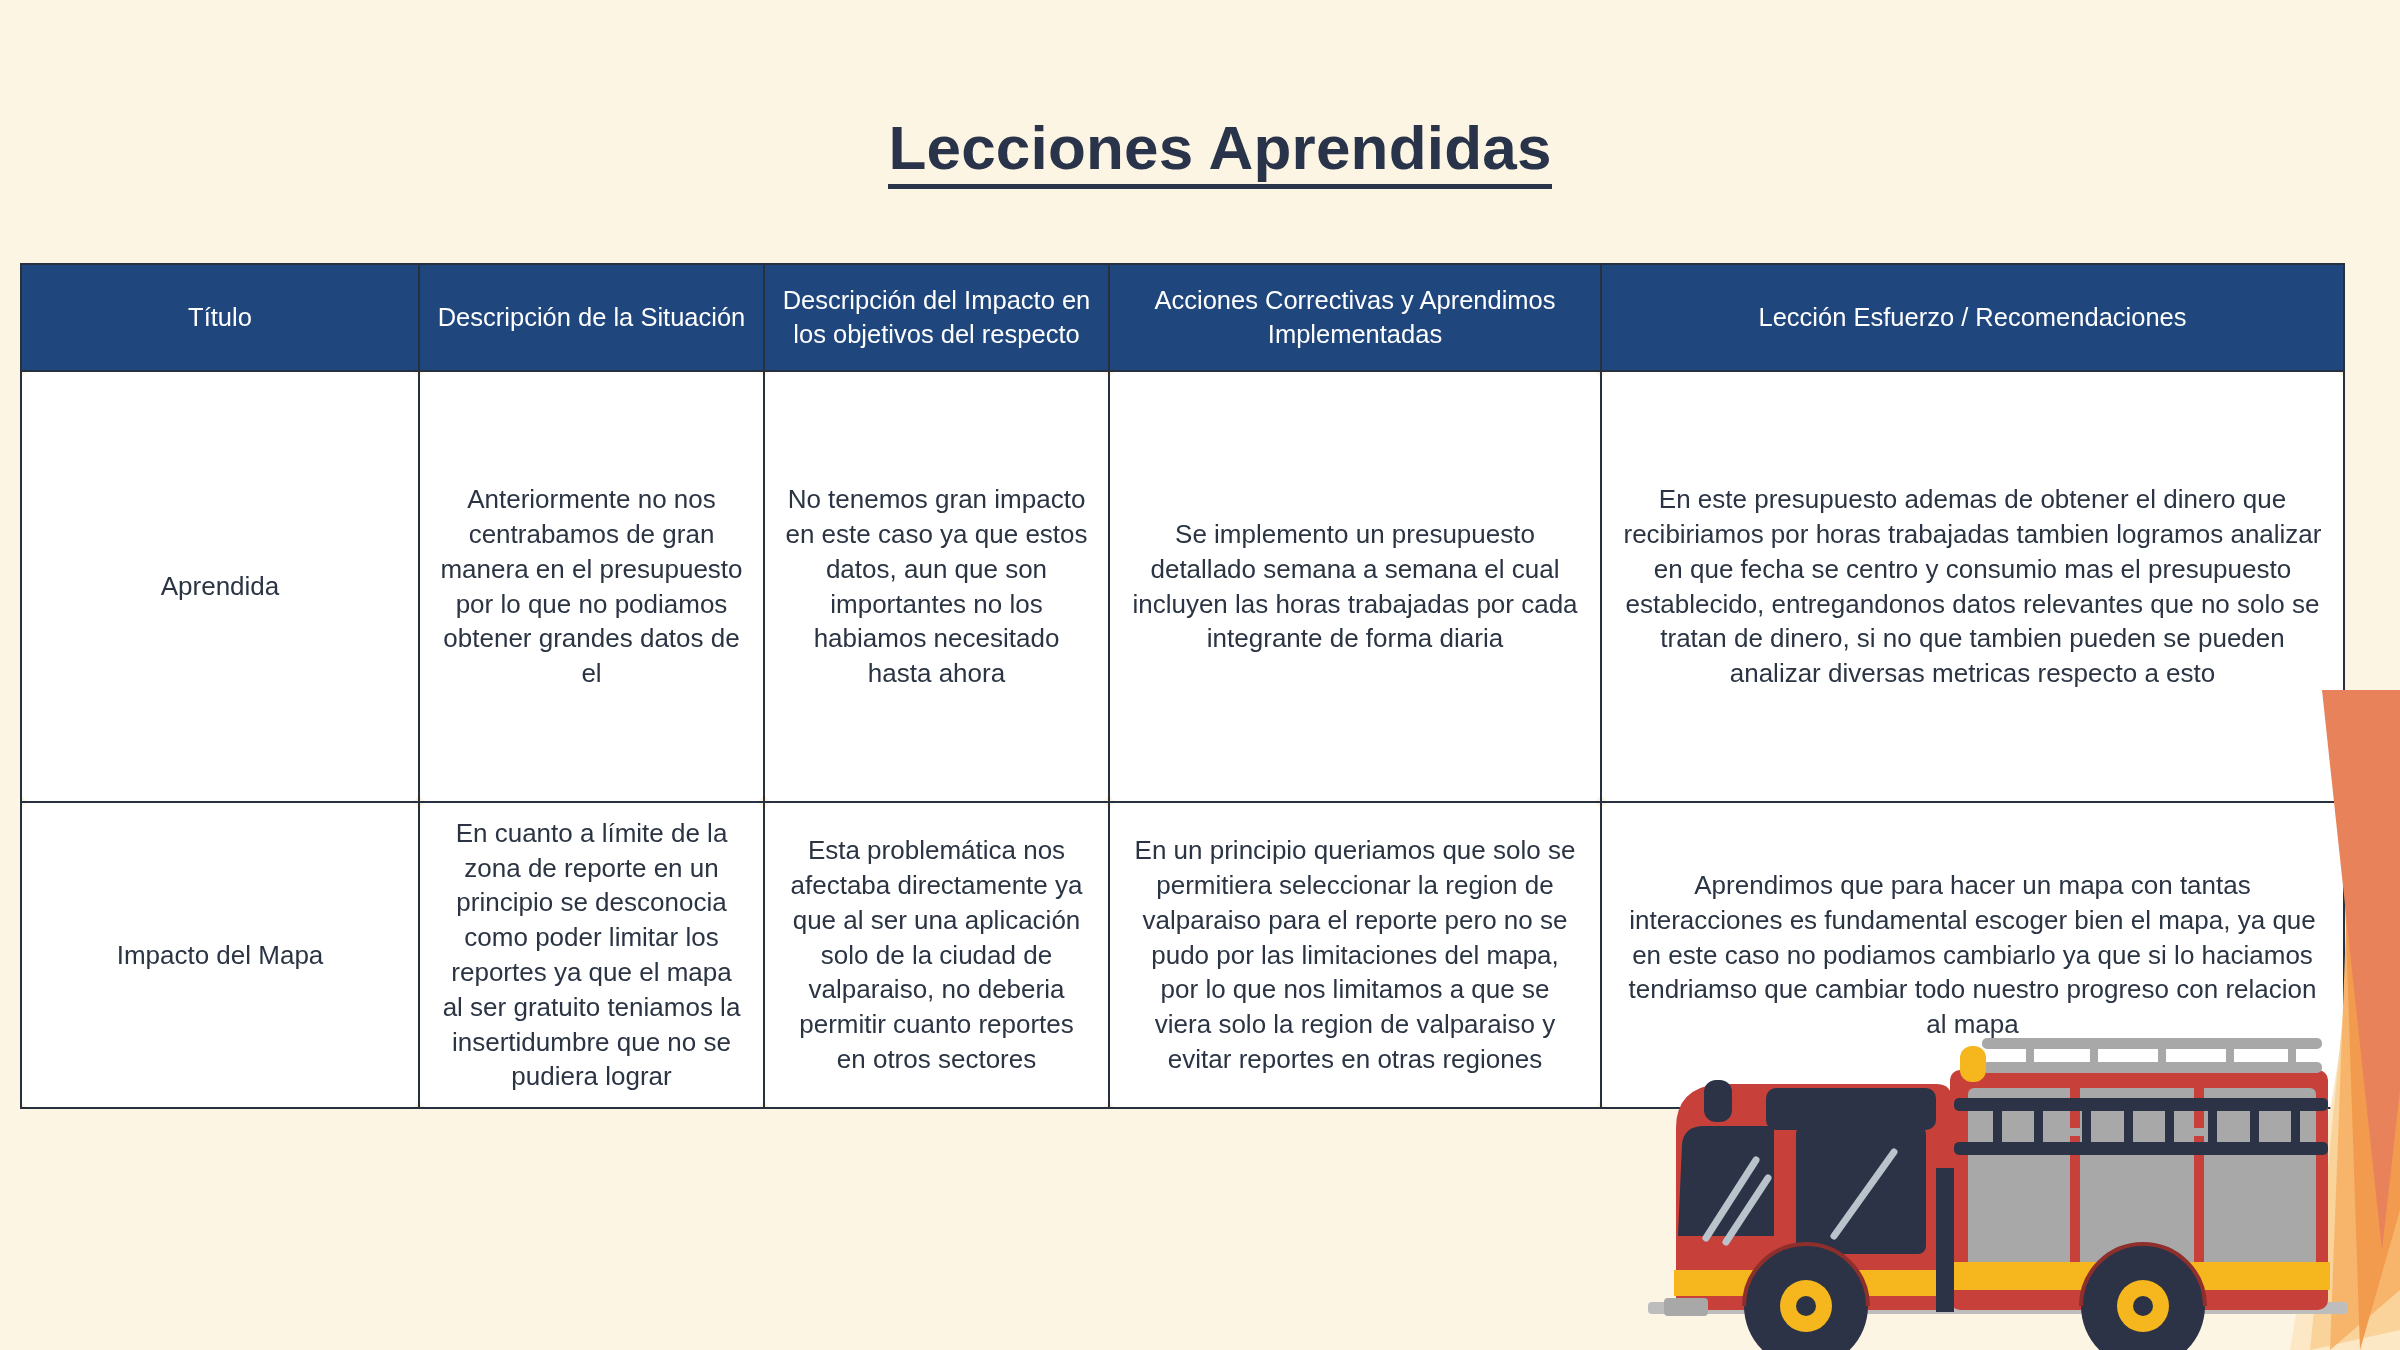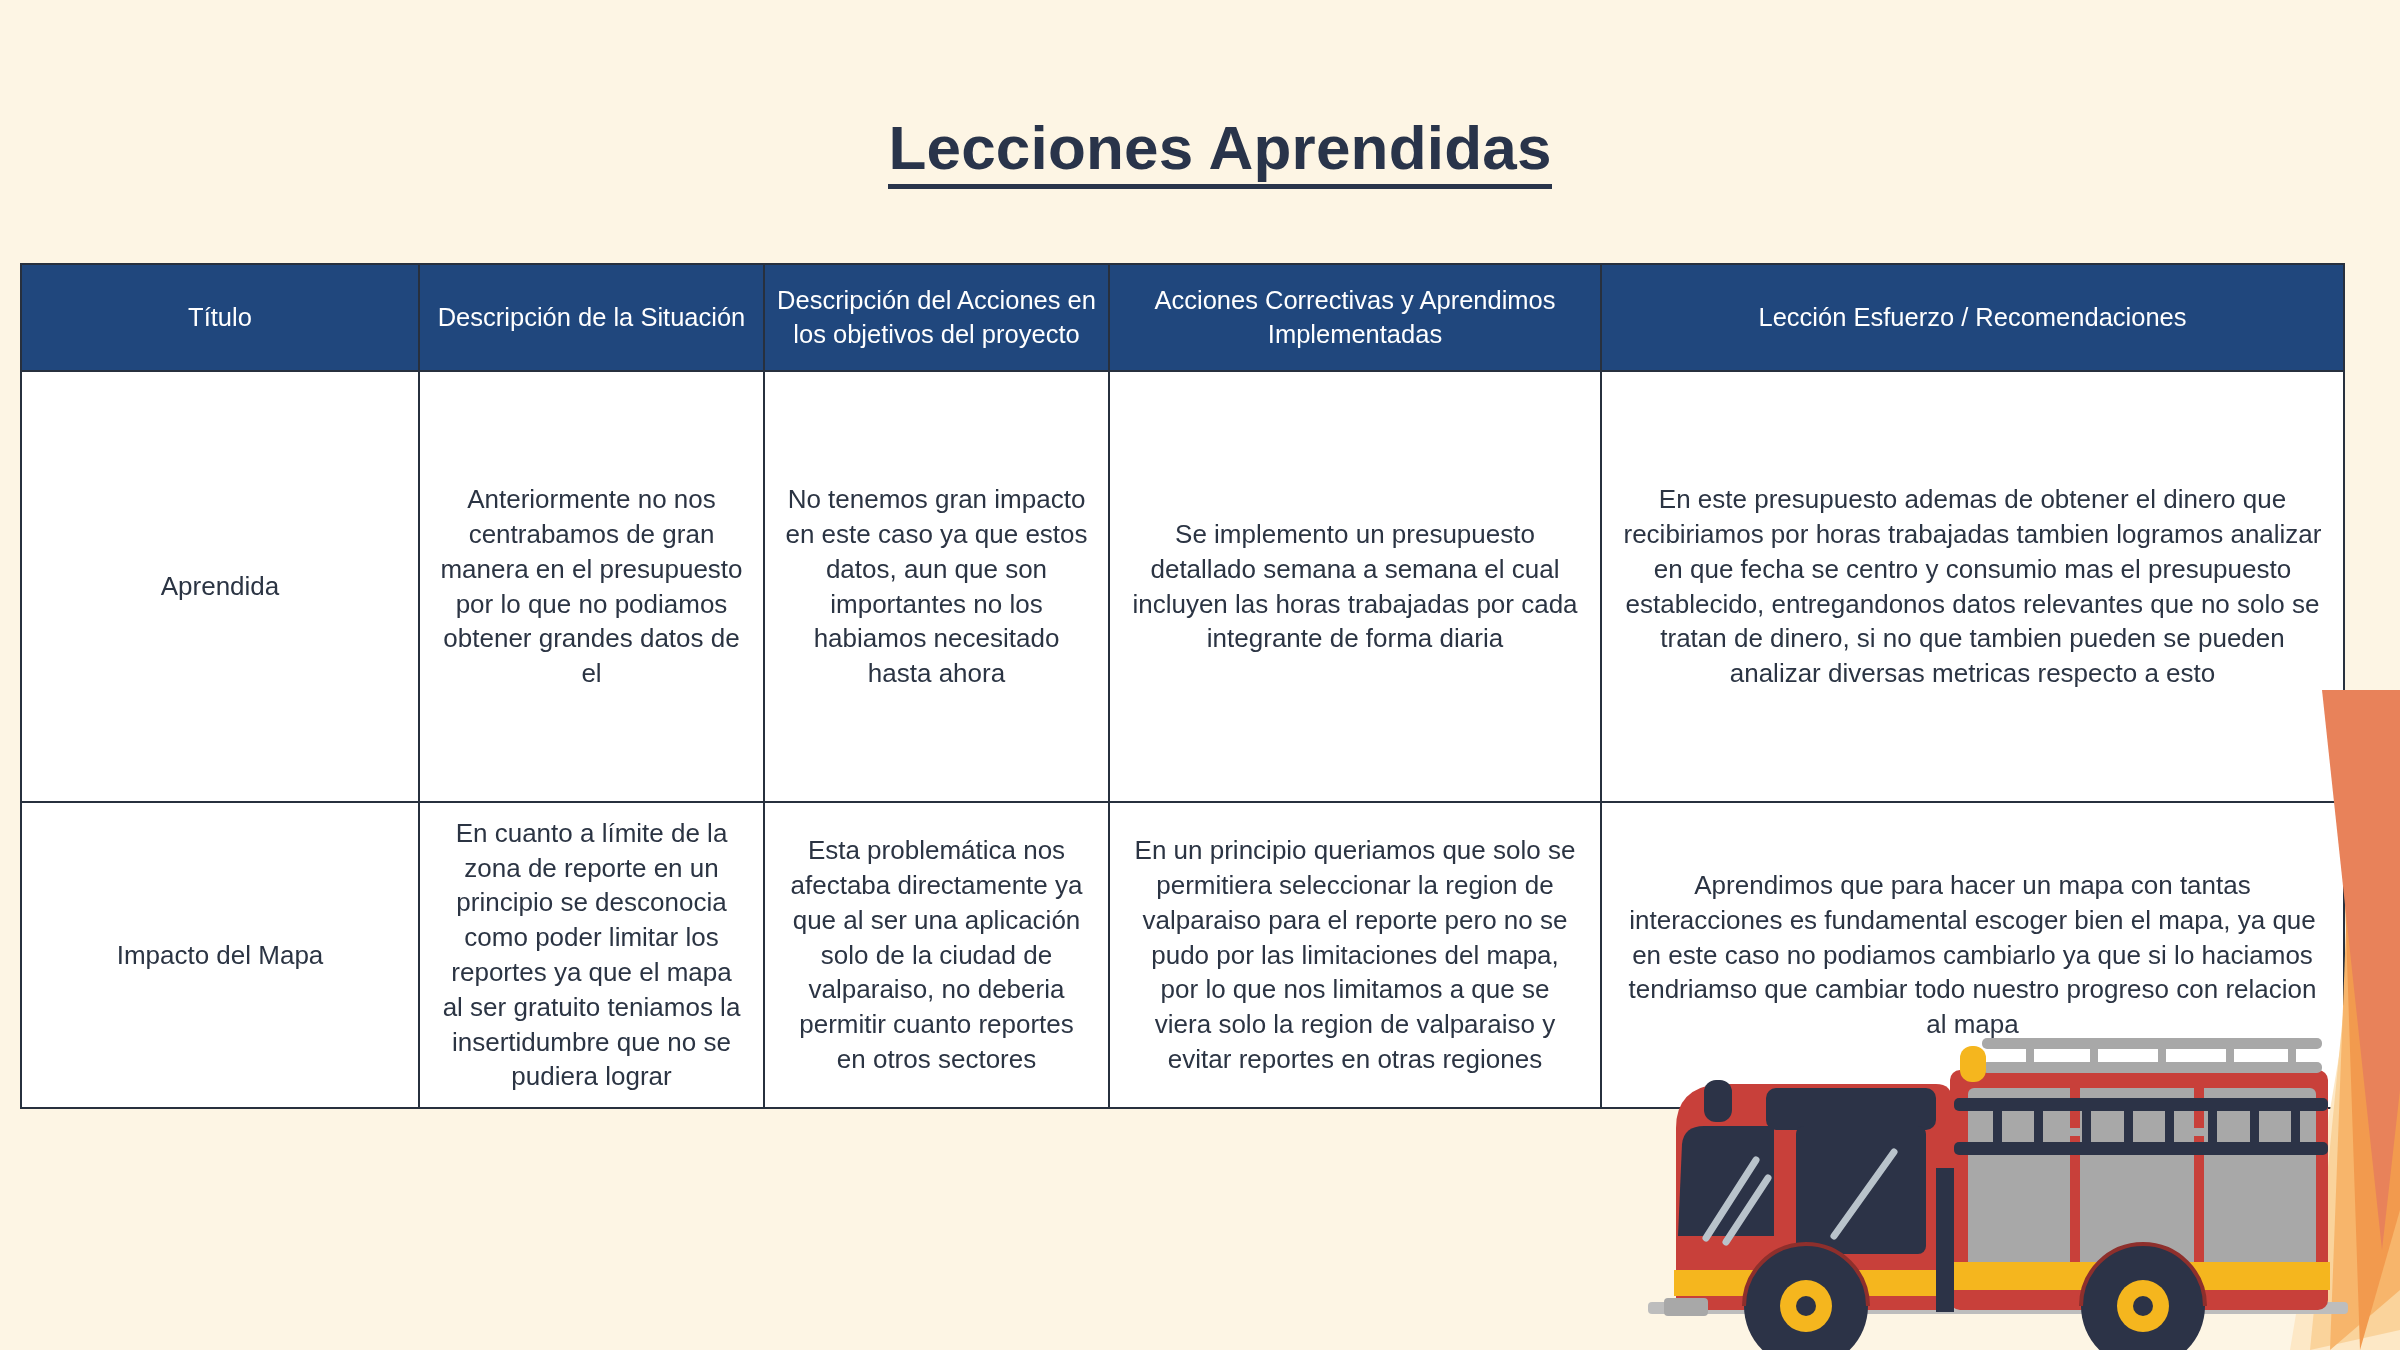--- a/index.html
+++ b/index.html
@@ -76,20 +76,21 @@
     line-height: 1.30;
     padding: 14px 10px;
     height: 77px;
   }
   #lessons-table tbody td {
     background: #FFFFFF;
     color: #2B3443;
     font-size: 26px;
     line-height: 1.34;
     padding: 12px 20px;
+    border-radius: 11px;
   }
   #lessons-table tbody tr.row-1 td { height: 405px; }
   #lessons-table tbody tr.row-2 td { height: 280px; }
 
   col.c-titulo    { width: 398px; }
   col.c-situacion { width: 345px; }
   col.c-impacto   { width: 345px; }
   col.c-acciones  { width: 492px; }
   col.c-leccion   { width: 743px; }
 
@@ -115,21 +116,21 @@
     <col class="c-titulo">
     <col class="c-situacion">
     <col class="c-impacto">
     <col class="c-acciones">
     <col class="c-leccion">
   </colgroup>
   <thead>
     <tr>
       <th>Título</th>
       <th>Descripción de la Situación</th>
-      <th>Descripción del Acciones en los objetivos del proyecto</th>
+      <th>Descripción del Impacto en los objetivos del respecto</th>
       <th>Acciones Correctivas y Aprendimos Implementadas</th>
       <th>Lección Esfuerzo / Recomendaciones</th>
     </tr>
   </thead>
   <tbody>
     <tr class="row-1">
       <td>Aprendida</td>
       <td>Anteriormente no nos centrabamos de gran manera en el presupuesto por lo que no podiamos obtener grandes datos de el</td>
       <td>No tenemos gran impacto en este caso ya que estos datos, aun que son importantes no los habiamos necesitado hasta ahora</td>
       <td>Se implemento un presupuesto detallado semana a semana el cual incluyen las horas trabajadas por cada integrante de forma diaria</td>

